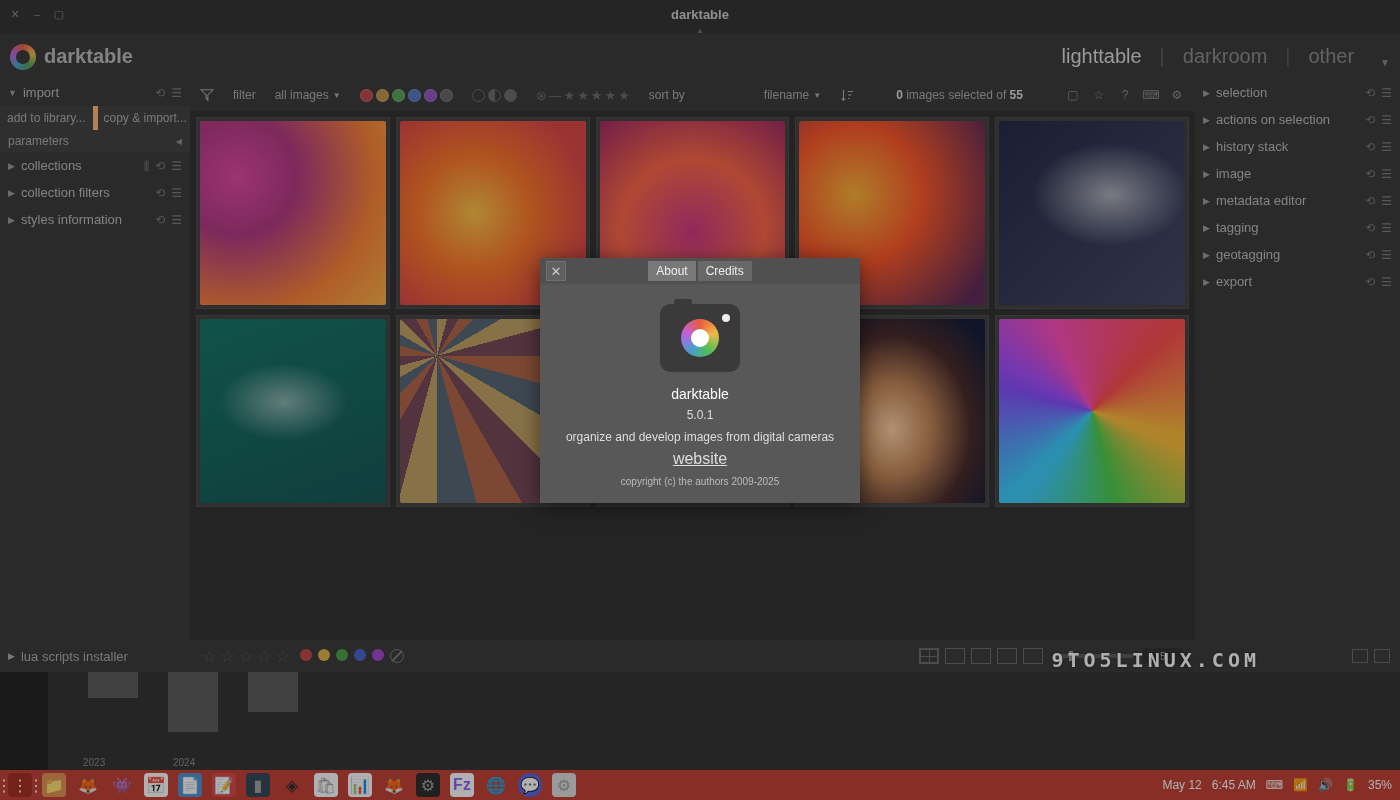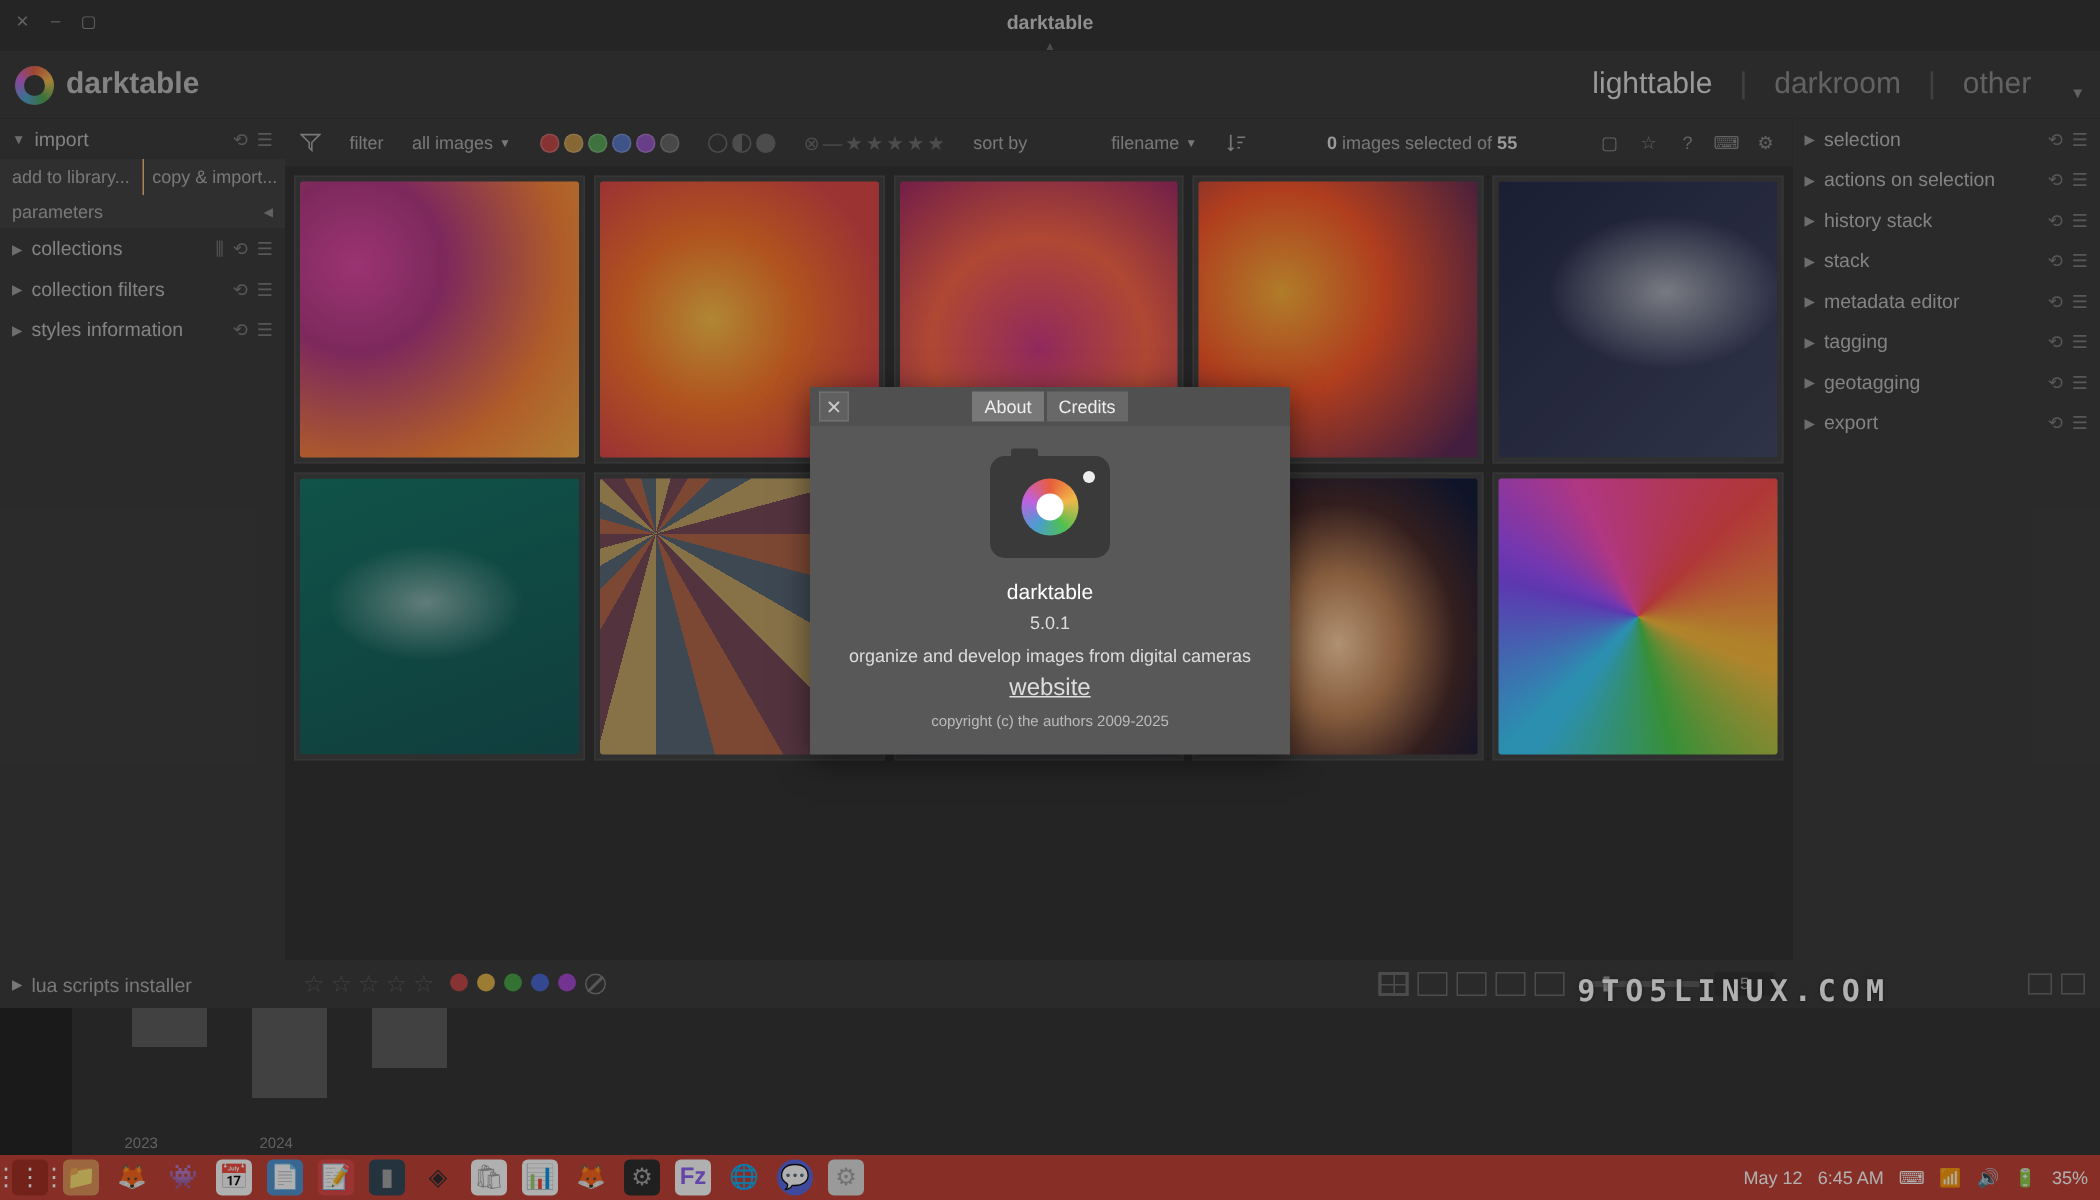--- a/index.html
+++ b/index.html
@@ -30,21 +30,21 @@
 .main-layout { display: flex; height: calc(100% - 28px - 45px - 6px - 130px - 30px); }
 .sidebar { width: 190px; background: #323232; display: flex; flex-direction: column; }
 .sidebar.right { width: 205px; }
 .panel-header { display: flex; align-items: center; padding: 6px 8px; cursor: pointer; gap: 6px; }
 .panel-header .chevron { font-size: 9px; color: #999; }
 .panel-header .label { flex: 1; color: #bbb; }
 .panel-icons { display: flex; gap: 6px; color: #777; font-size: 12px; }
 .panel-icons span { cursor: pointer; }
 .sub-buttons { display: flex; background: #3a3a3a; }
 .sub-button { flex: 1; padding: 5px 6px; color: #aaa; text-align: center; cursor: pointer; font-size: 12px; white-space: nowrap; overflow: hidden; }
-.sub-button:first-child { border-right: 1px solid #fdba74; }
+.sub-button:first-child { border-right: 5px solid #fdba74; }
 .param-row { background: #3a3a3a; padding: 4px 8px; color: #aaa; text-align: center; font-size: 12px; display: flex; align-items: center; justify-content: center; gap: 6px; }
 .param-row .arrow { font-size: 8px; color: #888; margin-left: auto; }
 
 
 .center { flex: 1; display: flex; flex-direction: column; background: #282828; }
 .toolbar { height: 32px; background: #323232; display: flex; align-items: center; padding: 0 10px; gap: 19px; font-size: 12px; color: #aaa; }
 .funnel { width: 14px; height: 14px; }
 .selector { display: flex; align-items: center; gap: 4px; cursor: pointer; }
 .color-circles { display: flex; gap: 3px; }
 .color-circle { width: 13px; height: 13px; border-radius: 50%; border: 1px solid rgba(255,255,255,0.2); }
@@ -226,21 +226,21 @@
       <div class="stars">
         <span>⊗</span>
         <span>—</span>
         <span>★</span>
         <span>★</span>
         <span>★</span>
         <span>★</span>
         <span>★</span>
       </div>
       <span>sort by</span>
-      <div class="selector" style="margin-left:37px">
+      <div class="selector" style="margin-left:60px">
         <span>filename</span>
         <span style="font-size:8px">▼</span>
       </div>
       <svg width="14" height="14" viewBox="0 0 16 16">
           <path d="M4 2 L4 14 M2 12 L4 14 L6 12 M9 4 L15 4 M9 8 L13 8 M9 12 L11 12" stroke="#aaa" stroke-width="1.3" fill="none"></path>
         </svg>
       <div style="flex:1;text-align:center">
         <b style="color:#ddd">0</b><span> images selected of </span><b style="color:#ddd">55</b>
       </div>
       <div class="toolbar-right">
@@ -306,21 +306,21 @@
     <div class="panel-header">
         <span class="chevron">▶</span>
         <span class="label">history stack</span>
         <span class="panel-icons">
           <span>⟲</span>
           <span>☰</span>
         </span>
       </div>
     <div class="panel-header">
         <span class="chevron">▶</span>
-        <span class="label">stack</span>
+        <span class="label">image</span>
         <span class="panel-icons">
           <span>⟲</span>
           <span>☰</span>
         </span>
       </div>
     <div class="panel-header">
         <span class="chevron">▶</span>
         <span class="label">metadata editor</span>
         <span class="panel-icons">
           <span>⟲</span>

